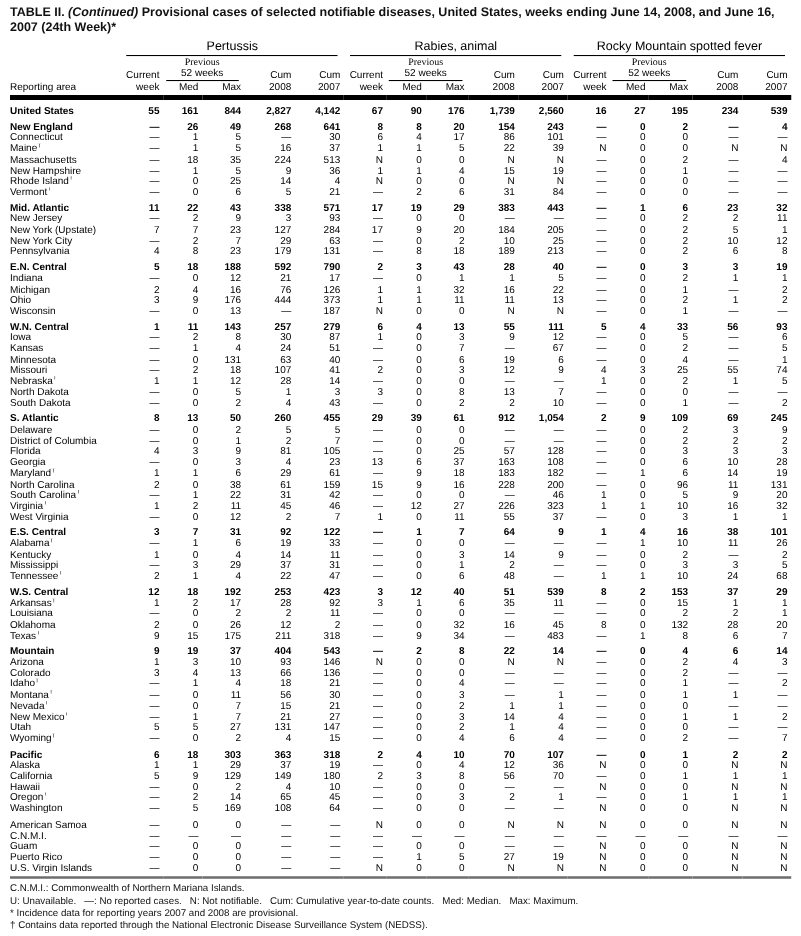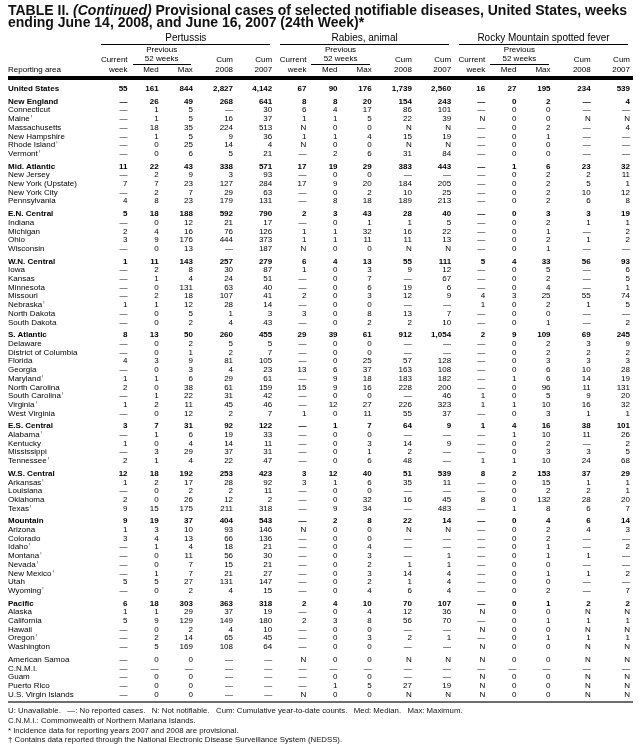--- a/index.html
+++ b/index.html
@@ -10,21 +10,21 @@
     font-family: "Liberation Sans", sans-serif;
   }
   body {
     width: 641px;
     height: 749px;
     overflow: hidden;
   }
   .page { padding: 5px 8px 0 8px; }
 
   .title {
-    font-size: 14px;
+    font-size: 10px;
     font-weight: bold;
     line-height: 11.5px;
     margin-bottom: 5px;
     color: #111;
   }
   .title i { font-style: italic; }
 
   table.data-table {
     border-collapse: collapse;
     table-layout: fixed;
@@ -40,21 +40,21 @@
   }
   thead th { vertical-align: bottom; line-height: 9.5px; }
   .group-th { padding: 0 5px; }
   .group-name {
     text-align: center;
     border-bottom: 1px solid #000;
     padding-bottom: 1px;
     font-size: 10px;
   }
   .num { text-align: right; }
-  .ctr { text-align: center; }
+  .ctr { text-align: center; font-family: Liberation Serif, serif; }
   .rule-52 {
     display: block;
     text-align: center;
     border-bottom: 1px solid #000;
     margin: 0 2px;
   }
   tr.cols-row th {
     border-bottom: 4px solid #000000;
     padding-bottom: 2px;
     margin-top: 40px;
@@ -1365,19 +1365,19 @@
           <td class="num">N</td>
           <td class="num">0</td>
           <td class="num">0</td>
           <td class="num">N</td>
           <td class="num">N</td>
         </tr>
       </tbody>
   </table>
 
   <div class="footnotes">
+    <div class="fn">C.N.M.I.: Commonwealth of Northern Mariana Islands.</div>
     <div class="fn">U: Unavailable.   —: No reported cases.   N: Not notifiable.   Cum: Cumulative year-to-date counts.   Med: Median.   Max: Maximum.</div>
-    <div class="fn">C.N.M.I.: Commonwealth of Northern Mariana Islands.</div>
     <div class="fn">* Incidence data for reporting years 2007 and 2008 are provisional.</div>
     <div class="fn">† Contains data reported through the National Electronic Disease Surveillance System (NEDSS).</div>
   </div>
 
 </div>
 
 </body></html>

